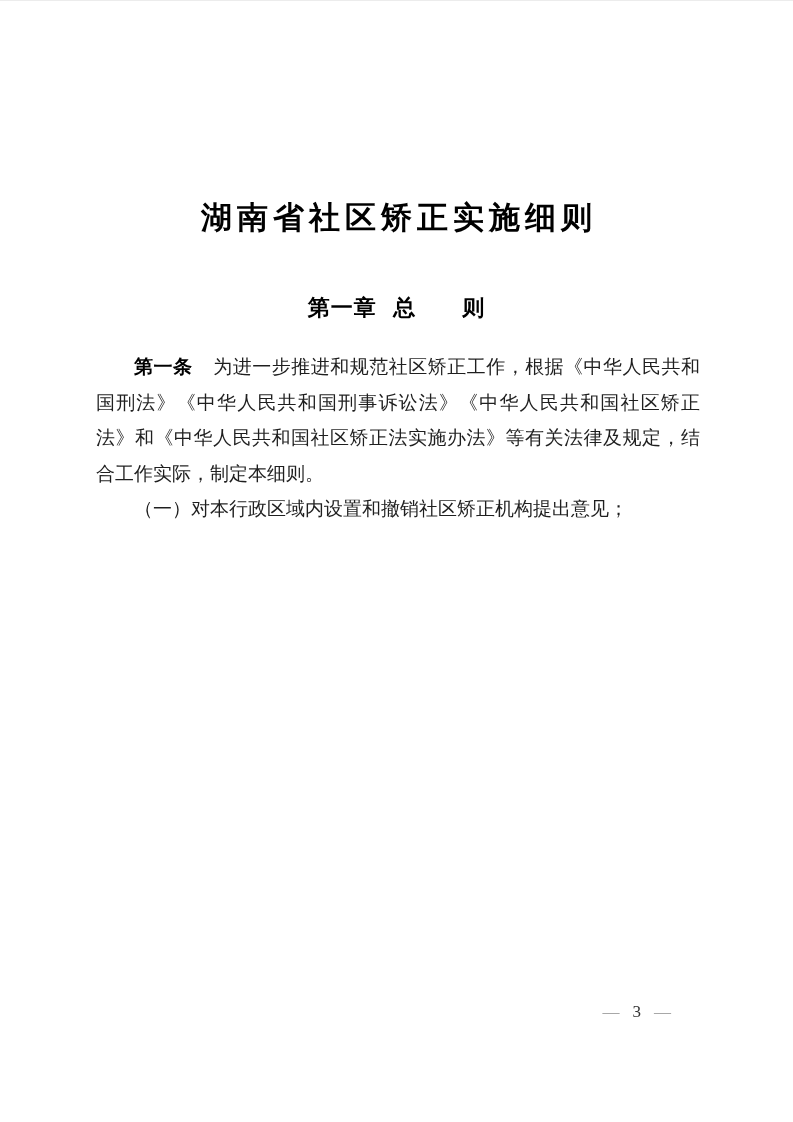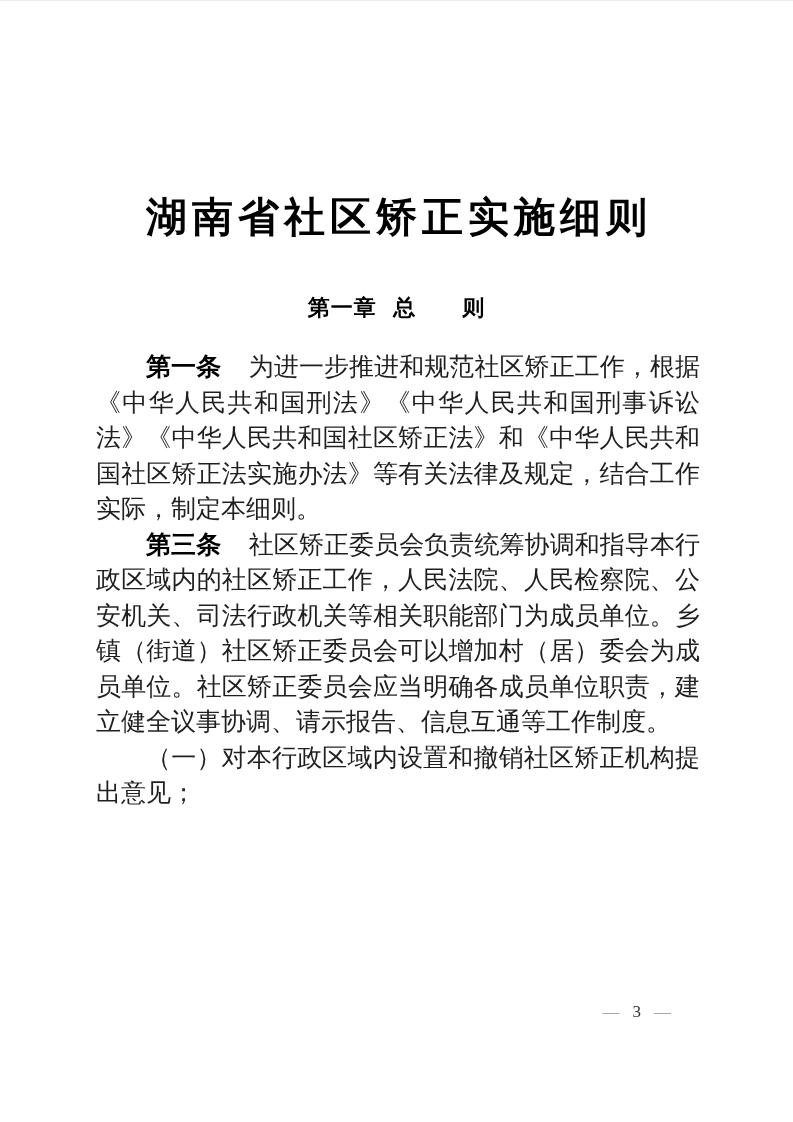--- a/index.html
+++ b/index.html
@@ -16,21 +16,21 @@
     overflow: hidden;
     font-family: "Liberation Serif", serif;
     color: #1f1f1f;
   }
   .doc-title {
     margin: 0;
     padding-top: 196px;
     text-align: center;
     font-family: "Liberation Serif", serif;
     font-weight: bold;
-    font-size: 41px;
+    font-size: 31px;
     line-height: 41px;
     letter-spacing: 5px;
     color: #000000;
     text-indent: 5px; 
   }
   .chapter {
     margin: 55px 0 0 0;
     text-align: center;
     font-family: "Liberation Serif", serif;
     font-weight: bold;
@@ -38,21 +38,21 @@
     line-height: 29px;
     letter-spacing: 1px;
     color: #000000;
   }
   .chapter .chapter-number {
     margin-right: 0.75em;
   }
   .doc-body {
     margin: 27px auto 0 96px;
     width: 604px;
-    font-size: 25px;
+    font-size: 19px;
     line-height: 35.5px;
     text-align: justify;
     text-justify: inter-ideograph;
     color: #1f1f1f;
   }
   .para {
     margin: 0;
     text-indent: 2em;
   }
   .article-label {
@@ -89,21 +89,20 @@
 
   <h2 class="chapter">
     <span class="chapter-number">第一章</span><span class="chapter-title">总　　则</span>
   </h2>
 
   <div class="doc-body">
 
     <p class="para"><span class="article-label">第一条</span><span>为进一步推进和规范社区矫正工作，根据《中华人民共和国刑法》《中华人民共和国刑事诉讼法》《中华人民共和国社区矫正法》和《中华人民共和国社区矫正法实施办法》等有关法律及规定，结合工作实际，制定本细则。</span></p>
 
 
-    <p class="para"><span class="article-label">第三条</span><span>社区矫正委员会负责统筹协调和指导本行政区域内的社区矫正工作，人民法院、人民检察院、公安机关、司法行政机关等相关职能部门为成员单位。乡镇（街道）社区矫正委员会可以增加村（居）委会为成员单位。社区矫正委员会应当明确各成员单位职责，建立健全议事协调、请示报告、信息互通等工作制度。</span></p>
 
 
     <p class="para"><span>（一）对本行政区域内设置和撤销社区矫正机构提出意见；</span></p>
 
 
   </div>
 
   <div class="footer">
     <span class="dash">—</span><span class="pagenum">3</span><span class="dash">—</span>
   </div>

